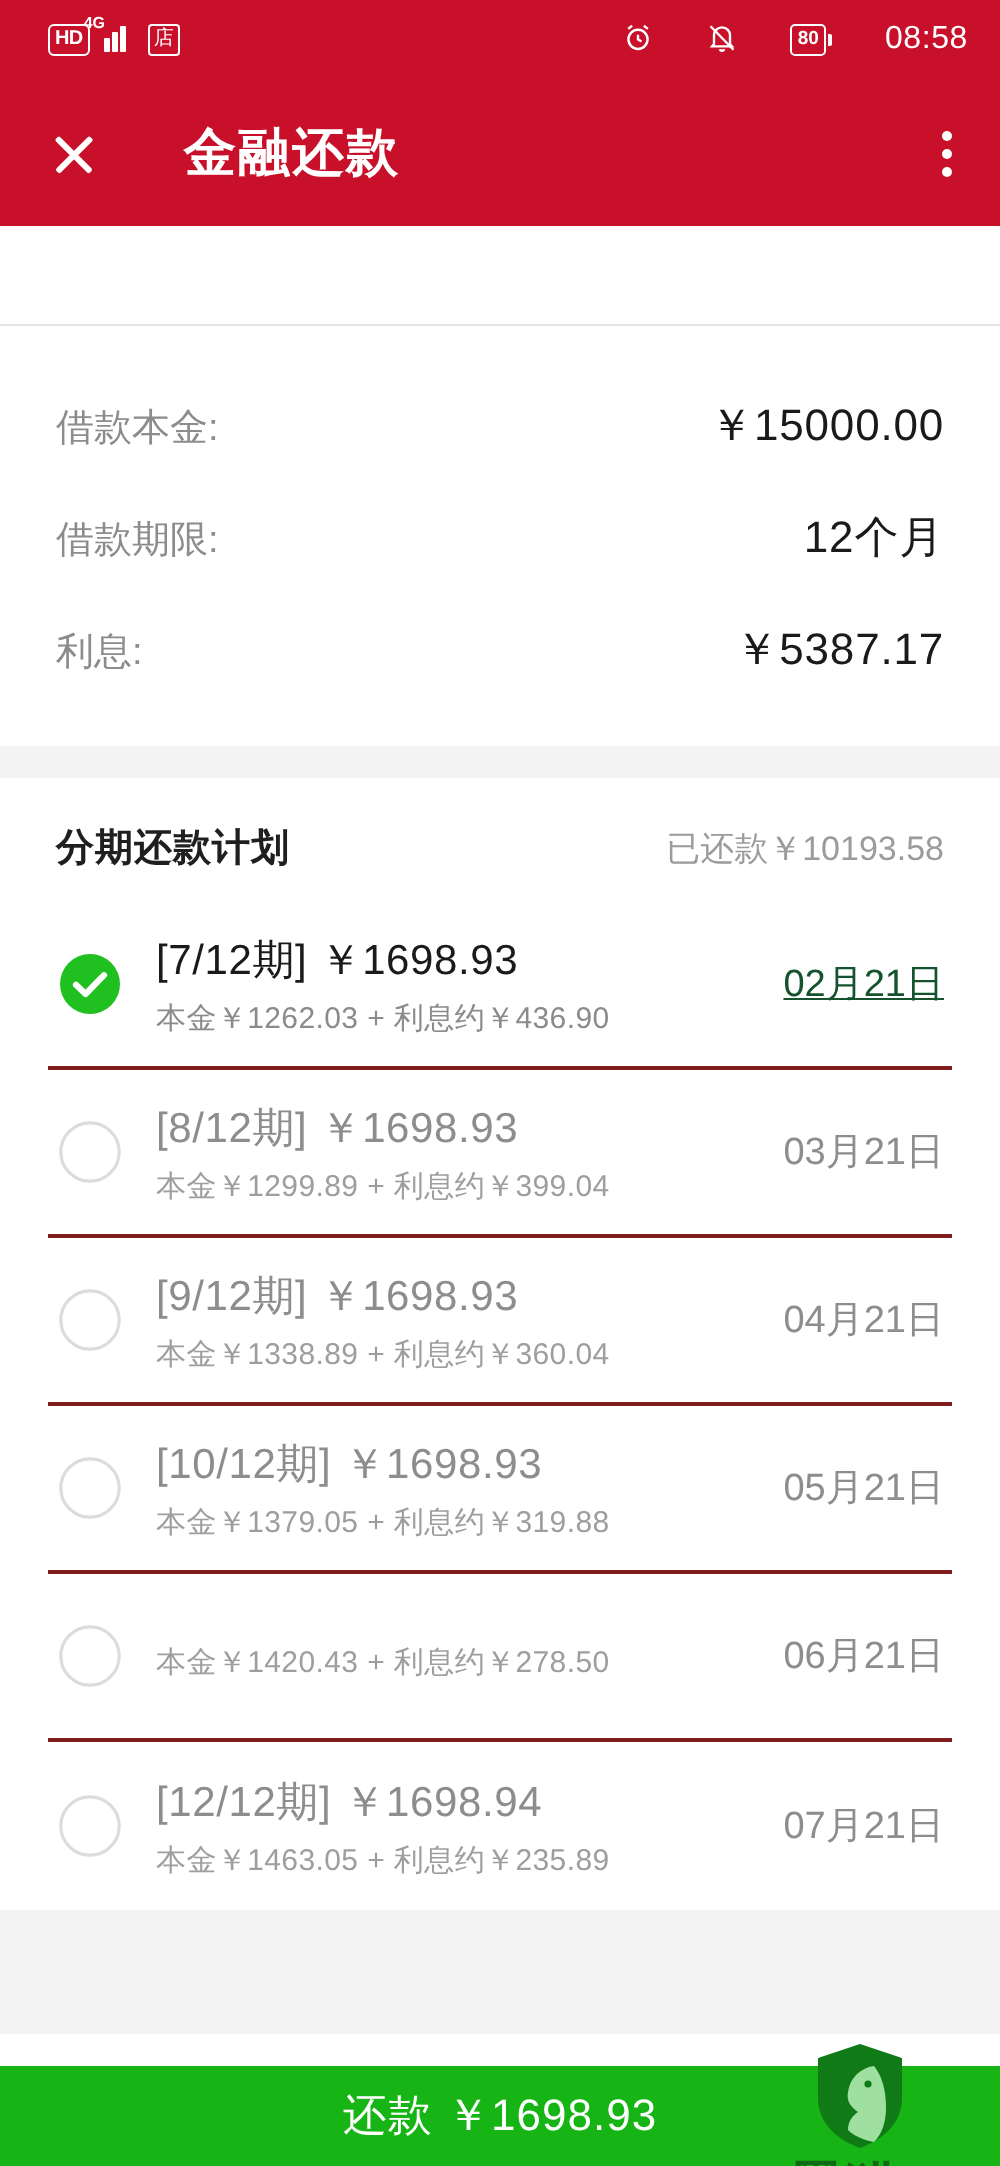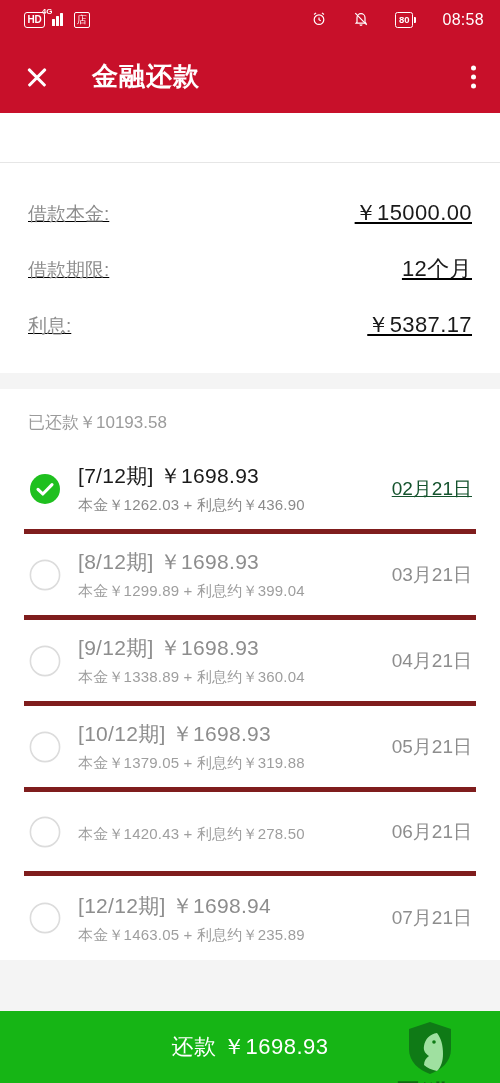--- a/index.html
+++ b/index.html
@@ -69,42 +69,42 @@
     font-size:26px; font-weight:bold; margin-left:42px; letter-spacing:1px;
   }
   .kebab{
     position:absolute; right:24px; top:50%; transform:translateY(-50%);
     display:flex; flex-direction:column; gap:4px; cursor:pointer;
   }
   .kebab i{ width:5px; height:5px; border-radius:50%; background:#fff; display:block; }
 
   
   .blank-strip{ height:50px; background:#fff; border-bottom:1px solid #e6e6e6; }
-  .summary{ background:#fff; padding:22px 28px 20px;text-decoration:underline; }
+  .summary{ background:#fff; padding:22px 28px 20px; }
   .sum-row{
     display:flex; align-items:baseline; justify-content:space-between;
     padding:13px 0;
   }
   .sum-label{ font-size:19px; color:#8c8c8c; }
   .sum-value{ font-size:22px; color:#1a1a1a; letter-spacing:.4px; }
 
   .gap{ height:16px; background:#f4f4f4; }
 
   
   .plan{ background:#fff; padding:0 24px; }
   .plan-head{
     display:flex; align-items:baseline; justify-content:space-between;
     padding:22px 4px 14px;
   }
   .plan-title{ font-size:19px; color:#1f1f1f; font-weight:bold; letter-spacing:.5px; }
   .plan-paid{ font-size:17px; color:#9b9b9b; }
 
   .inst-row{
     display:flex; align-items:center;
-    padding:14px 4px; border-bottom:5px solid #7f1d1d;
+    padding:14px 4px; border-bottom:2px solid #7f1d1d;
     min-height:84px;
   }
   .inst-row:last-child{ border-bottom:none; }
 
   .mark{ flex:0 0 auto; width:34px; height:34px; margin-right:16px; }
   .mark svg{ display:block; }
 
   .inst-main{ flex:1 1 auto; }
   .inst-top{
     font-size:21px; color:#1a1a1a; letter-spacing:.3px; white-space:nowrap;
@@ -114,21 +114,21 @@
   .inst-date{
     flex:0 0 auto; font-size:19px; color:#8d8d8d; margin-left:10px; white-space:nowrap;
   }
   .inst-row.done .inst-sub{ color:#8b8b8b; }
   .inst-row.done .inst-date{ color:#14532d;text-decoration:underline; }
 
   .tail{ background:#f4f4f4; height:62px; }
 
   
   .paybar{
-    position:absolute; left:0; bottom:0; width:500px; height:72px;
+    position:absolute; left:0; bottom:0; width:500px; height:50px;
     background:#16b515; display:flex; align-items:center; justify-content:center;
     cursor:pointer;
   }
   .paybar-label{ color:#fff; font-size:22px; letter-spacing:.5px; }
 
   
   .watermark{
     position:absolute; right:0px; bottom:0px;
     width:140px; height:62px;
     display:flex; align-items:center; gap:5px;
@@ -211,20 +211,21 @@
     <div class="sum-row">
       <span class="sum-label">利息:</span>
       <span class="sum-value">￥5387.17</span>
     </div>
   </div>
 
   <div class="gap"></div>
 
   <div class="plan">
     <div class="plan-head">
+      <span class="plan-title">分期还款计划</span>
       <span class="plan-paid">已还款￥10193.58</span>
     </div>
 
     <div class="inst-row done">
       <span class="mark">
         <svg width="34" height="34" viewBox="0 0 34 34">
           <circle cx="17" cy="17" r="15" fill="#1fc01f"></circle>
           <path d="M10 17.4l4.8 4.6L24 12.6" fill="none" stroke="#fff" stroke-width="3.1" stroke-linecap="round" stroke-linejoin="round"></path>
         </svg>
       </span>

